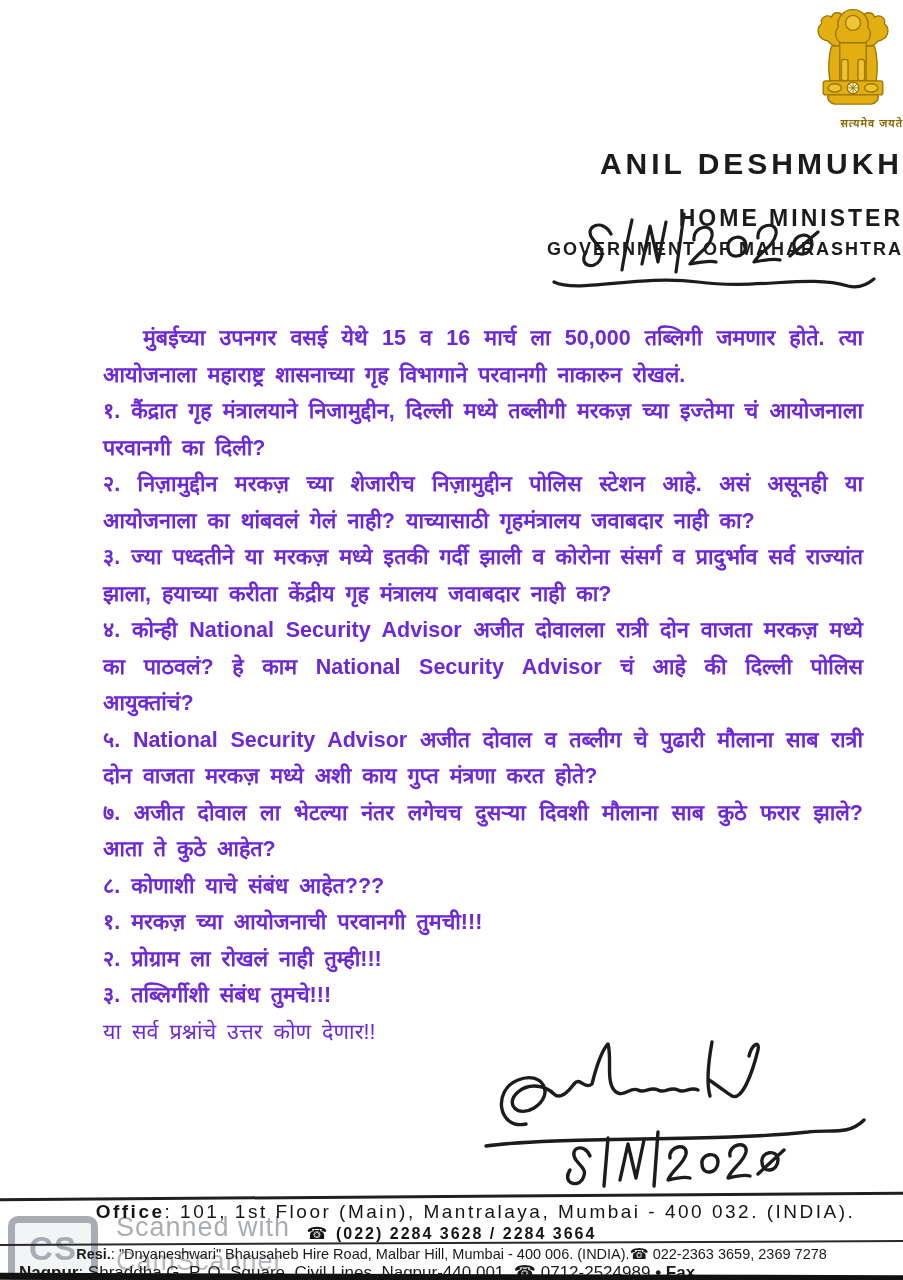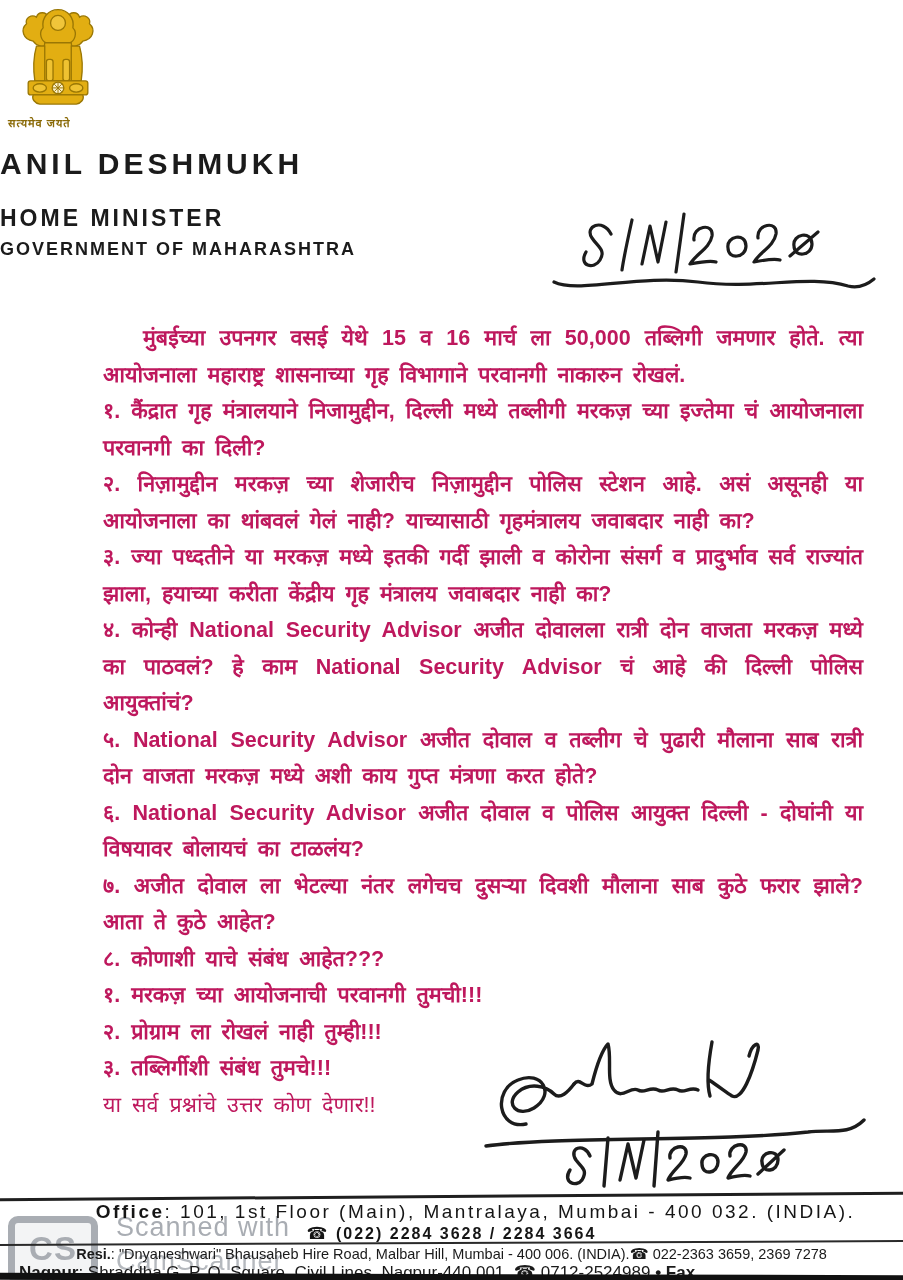--- a/index.html
+++ b/index.html
@@ -2,34 +2,34 @@
 <html><head>
 <meta charset="utf-8">
 <style>
   html,body{margin:0;padding:0;}
   body{
     width:903px;height:1280px;position:relative;overflow:hidden;
     background:#ffffff;color:#141414;
     font-family:"Liberation Sans","DejaVu Sans",sans-serif;
   }
   
-  .letterhead{position:absolute;top:8px;left:0;width:903px;text-align:left;z-index:2;}
+  .letterhead{position:absolute;top:8px;left:0;width:903px;text-align:right;z-index:2;}
   .emblem-wrap{display:inline-block;margin-left:8px;}
   .motto{font-size:11px;letter-spacing:1px;color:#8a6a07;margin-top:-3px;font-weight:bold;}
   .lh-name{font-size:30px;font-weight:bold;letter-spacing:4px;color:#1b1b1b;margin-top:16px;}
   .lh-title{font-size:23px;font-weight:bold;letter-spacing:3px;color:#1b1b1b;margin-top:24px;}
   .lh-gov{font-size:18px;font-weight:bold;letter-spacing:2px;color:#1b1b1b;margin-top:7px;}
   
   .top-date{position:absolute;top:204px;left:548px;z-index:2;}
   .signature{position:absolute;top:1028px;left:478px;z-index:2;}
   .ink{stroke:#1c1c1c;fill:none;stroke-linecap:round;stroke-linejoin:round;}
   
   .body-text{
     position:absolute;top:320px;left:103px;width:760px;z-index:2;
-    font-size:21.5px;line-height:36.5px;font-weight:600;color:#be185d;
+    font-size:21.5px;line-height:36.5px;font-weight:600;color:#6d28d9;
   }
   .body-text p{margin:0;text-align:justify;word-spacing:5px;}
   .intro{margin-left:34px;text-indent:40px;}
   .sub-item{margin-left:62px;margin-top:4px;text-align:right;}
   .closing{margin-left:196px;margin-top:3px;font-weight:400;text-align:left !important;}
   
   .rule-top{position:absolute;top:1195px;left:-6px;width:915px;border-top:3px solid #1f1f1f;transform:rotate(-0.4deg);z-index:3;}
   .office-line{position:absolute;top:1201px;left:0;width:903px;text-align:center;font-size:19px;letter-spacing:2.5px;color:#151515;z-index:3;padding-left:24px;}
   .phone-line{position:absolute;top:1223px;left:0;width:903px;text-align:center;font-size:16px;font-weight:bold;letter-spacing:2px;color:#151515;z-index:3;}
   .rule-mid{position:absolute;top:1242px;left:-6px;width:915px;border-top:2px solid #2a2a2a;transform:rotate(-0.25deg);z-index:3;}
@@ -99,21 +99,20 @@
   </svg>
 </div>
 
 <div class="body-text">
   <p class="intro">मुंबईच्या उपनगर वसई येथे 15 व 16 मार्च ला 50,000 तब्लिगी जमणार होते. त्या आयोजनाला महाराष्ट्र शासनाच्या गृह विभागाने परवानगी नाकारुन रोखलं.</p>
   <p><span>१.</span> <span>कैंद्रात गृह मंत्रालयाने निजामुद्दीन, दिल्ली मध्ये तब्लीगी मरकज़ च्या इज्तेमा चं आयोजनाला परवानगी का दिली?</span></p>
   <p><span>२.</span> <span>निज़ामुद्दीन मरकज़ च्या शेजारीच निज़ामुद्दीन पोलिस स्टेशन आहे. असं असूनही या आयोजनाला का थांबवलं गेलं नाही? याच्यासाठी गृहमंत्रालय जवाबदार नाही का?</span></p>
   <p><span>३.</span> <span>ज्या पध्दतीने या मरकज़ मध्ये इतकी गर्दी झाली व कोरोना संसर्ग व प्रादुर्भाव सर्व राज्यांत झाला, हयाच्या करीता केंद्रीय गृह मंत्रालय जवाबदार नाही का?</span></p>
   <p><span>४.</span> <span>कोन्ही National Security Advisor अजीत दोवालला रात्री दोन वाजता मरकज़ मध्ये का पाठवलं? हे काम National Security Advisor चं आहे की दिल्ली पोलिस आयुक्तांचं?</span></p>
   <p><span>५.</span> <span>National Security Advisor अजीत दोवाल व तब्लीग चे पुढारी मौलाना साब रात्री दोन वाजता मरकज़ मध्ये अशी काय गुप्त मंत्रणा करत होते?</span></p>
-  <p><span>६.</span> <span>National Security Advisor अजीत दोवाल व पोलिस आयुक्त दिल्ली - दोघांनी या विषयावर बोलायचं का टाळलंय?</span></p>
   <p><span>७.</span> <span>अजीत दोवाल ला भेटल्या नंतर लगेचच दुसऱ्या दिवशी मौलाना साब कुठे फरार झाले? आता ते कुठे आहेत?</span></p>
   <p><span>८.</span> <span>कोणाशी याचे संबंध आहेत???</span></p>
   <p class="sub-item"><span>१.</span> <span>मरकज़ च्या आयोजनाची परवानगी तुमची!!!</span></p>
   <p class="sub-item"><span>२.</span> <span>प्रोग्राम ला रोखलं नाही तुम्ही!!!</span></p>
   <p class="sub-item"><span>३.</span> <span>तब्लिर्गीशी संबंध तुमचे!!!</span></p>
   <p class="closing">या सर्व प्रश्नांचे उत्तर कोण देणार!!</p>
 </div>
 
 <div class="signature" aria-label="Deshmukh 8/4/2020">
   <svg width="410" height="165" viewBox="0 0 410 165">

